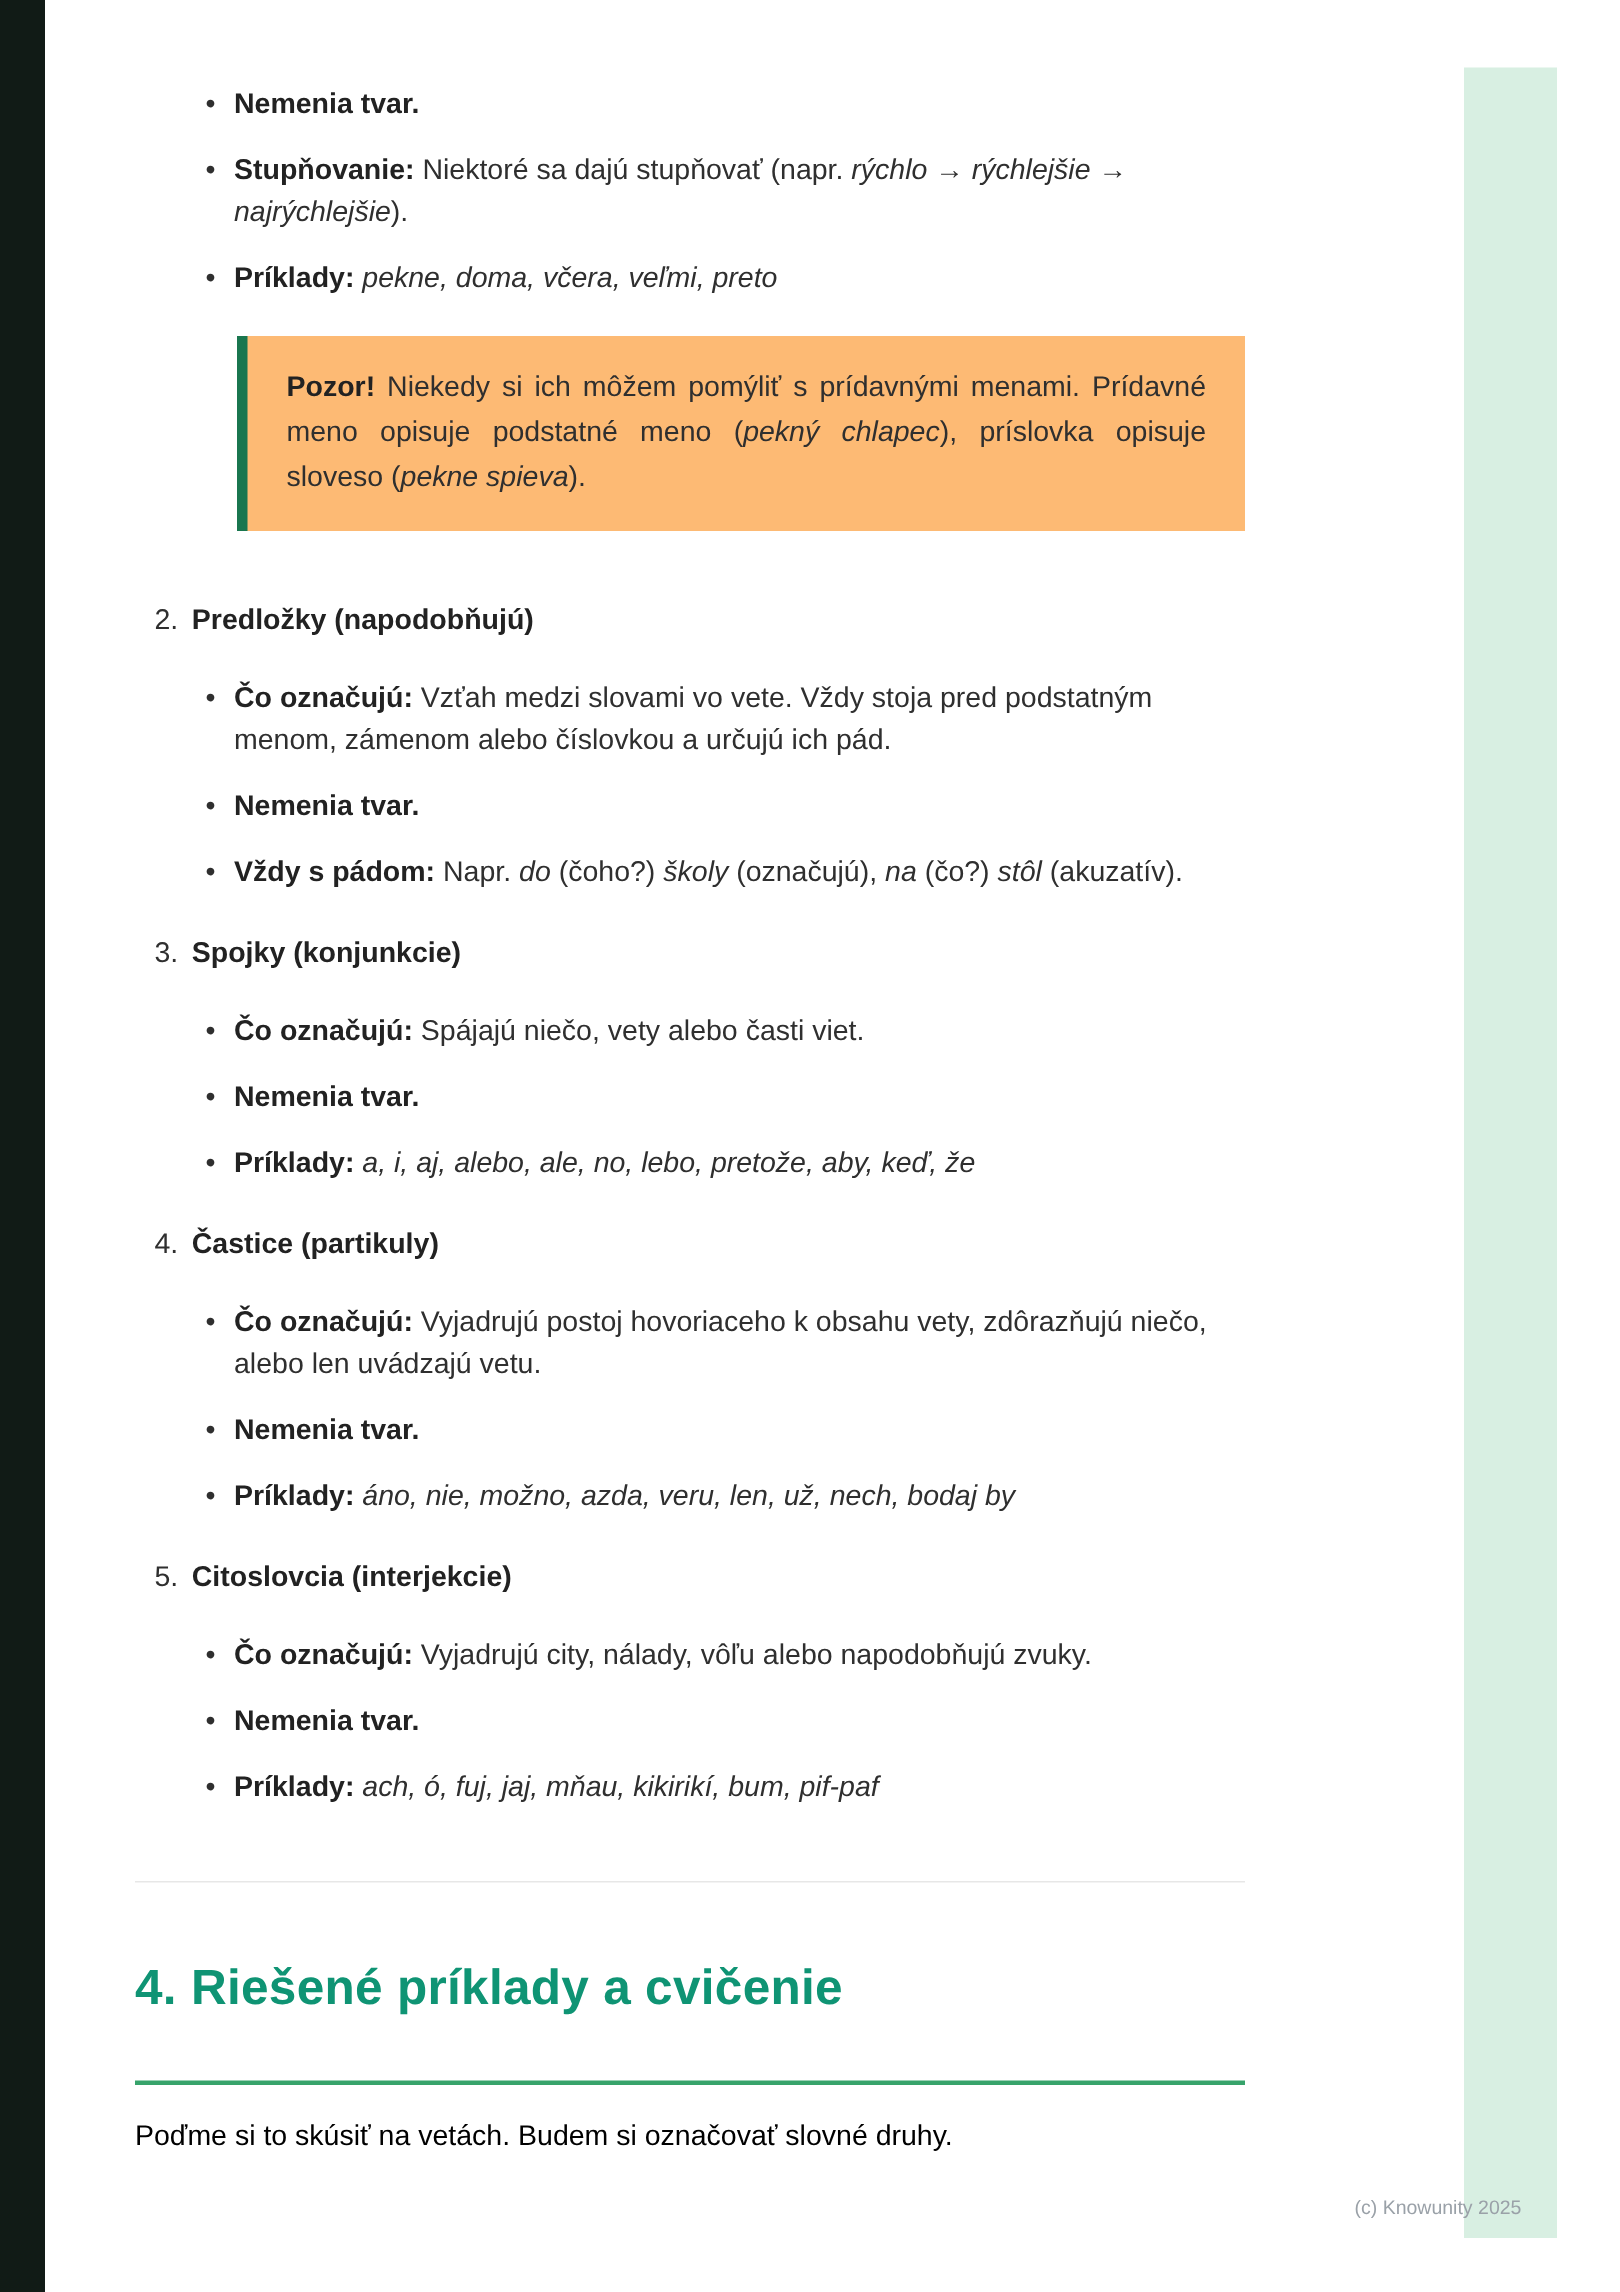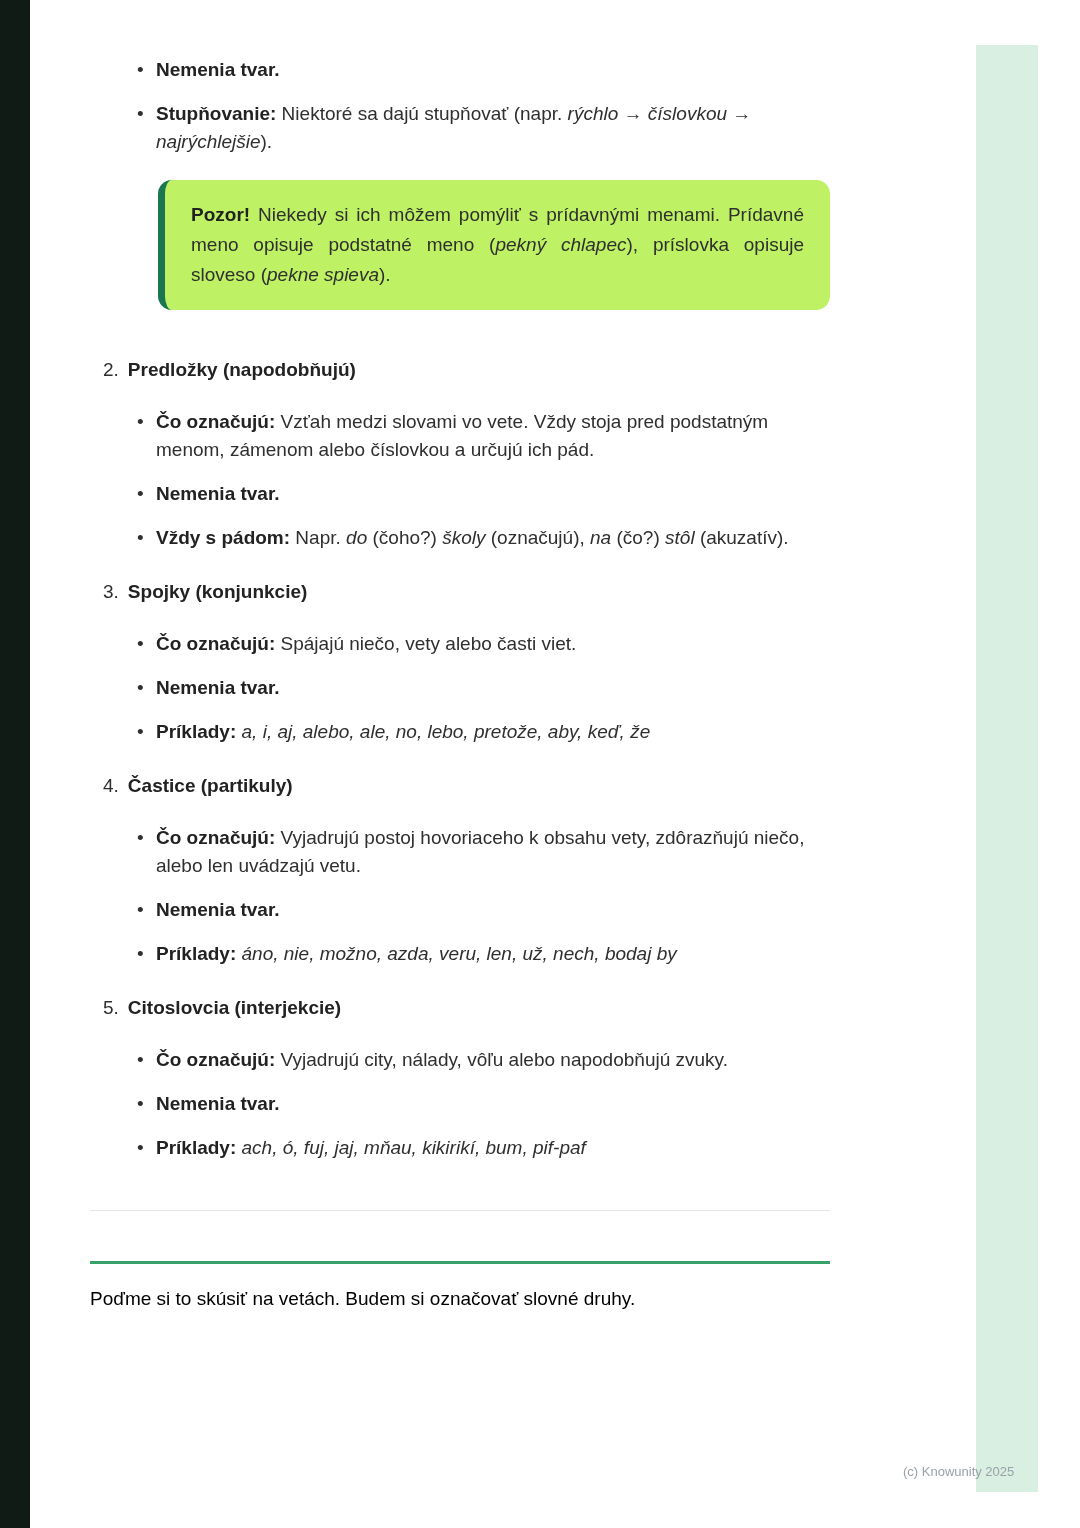--- a/index.html
+++ b/index.html
@@ -38,24 +38,23 @@
   ul.bullets > li::before {
     content:"•";
     position:absolute;
     left:47px;
     top:0;
     color:#2f2f2f;
   }
   ul.bullets > li:last-child { margin-bottom:0; }
   .callout {
     margin:24px 0 46px 68px;
-    background:#bef264;
+    background:#fdba74;
     border-left:7px solid #19764f;
     padding:20px 26px;
-    border-radius:14px;
   }
   .callout-text {
     line-height:30px;
     text-align:justify;
   }
   .sec { margin-bottom:26px; }
   .sec-title { padding-left:13px; margin-bottom:24px; }
   .sec-title .num { font-weight:400; margin-right:9px; color:#2f2f2f; }
   .divider {
     border:none;
@@ -93,21 +92,22 @@
 <body>
 
 <div class="screen">
   <div class="left-edge"></div>
   <div class="side-strip"></div>
 
   <div class="content">
 
     <ul class="bullets">
       <li><span class="b">Nemenia tvar.</span></li>
-      <li><span class="b">Stupňovanie:</span><span> Niektoré sa dajú stupňovať (napr. </span><span class="i">rýchlo</span><span> → </span><span class="i">číslovkou</span><span> → </span><span class="i">najrýchlejšie</span><span>).</span></li>
+      <li><span class="b">Stupňovanie:</span><span> Niektoré sa dajú stupňovať (napr. </span><span class="i">rýchlo</span><span> → </span><span class="i">rýchlejšie</span><span> → </span><span class="i">najrýchlejšie</span><span>).</span></li>
+      <li><span class="b">Príklady:</span><span> </span><span class="i">pekne, doma, včera, veľmi, preto</span></li>
     </ul>
 
     <div class="callout">
       <p class="callout-text"><span class="b">Pozor!</span><span> Niekedy si ich môžem pomýliť s prídavnými menami. Prídavné meno opisuje podstatné meno (</span><span class="i">pekný chlapec</span><span>), príslovka opisuje sloveso (</span><span class="i">pekne spieva</span><span>).</span></p>
     </div>
 
     <section class="sec">
       <div class="sec-title">
         <span class="num">2.</span><span class="b">Predložky (napodobňujú)</span>
       </div>
@@ -146,20 +146,21 @@
       </div>
       <ul class="bullets">
         <li><span class="b">Čo označujú:</span><span> Vyjadrujú city, nálady, vôľu alebo napodobňujú zvuky.</span></li>
         <li><span class="b">Nemenia tvar.</span></li>
         <li><span class="b">Príklady:</span><span> </span><span class="i">ach, ó, fuj, jaj, mňau, kikirikí, bum, pif-paf</span></li>
       </ul>
     </section>
 
     <hr class="divider">
 
+    <h1 class="main-heading">4. Riešené príklady a cvičenie</h1>
     <div class="green-rule"></div>
 
     <p class="closing">Poďme si to skúsiť na vetách. Budem si označovať slovné druhy.</p>
 
   </div>
 
   <div class="watermark">(c) Knowunity 2025</div>
 </div>
 
 </body></html>

